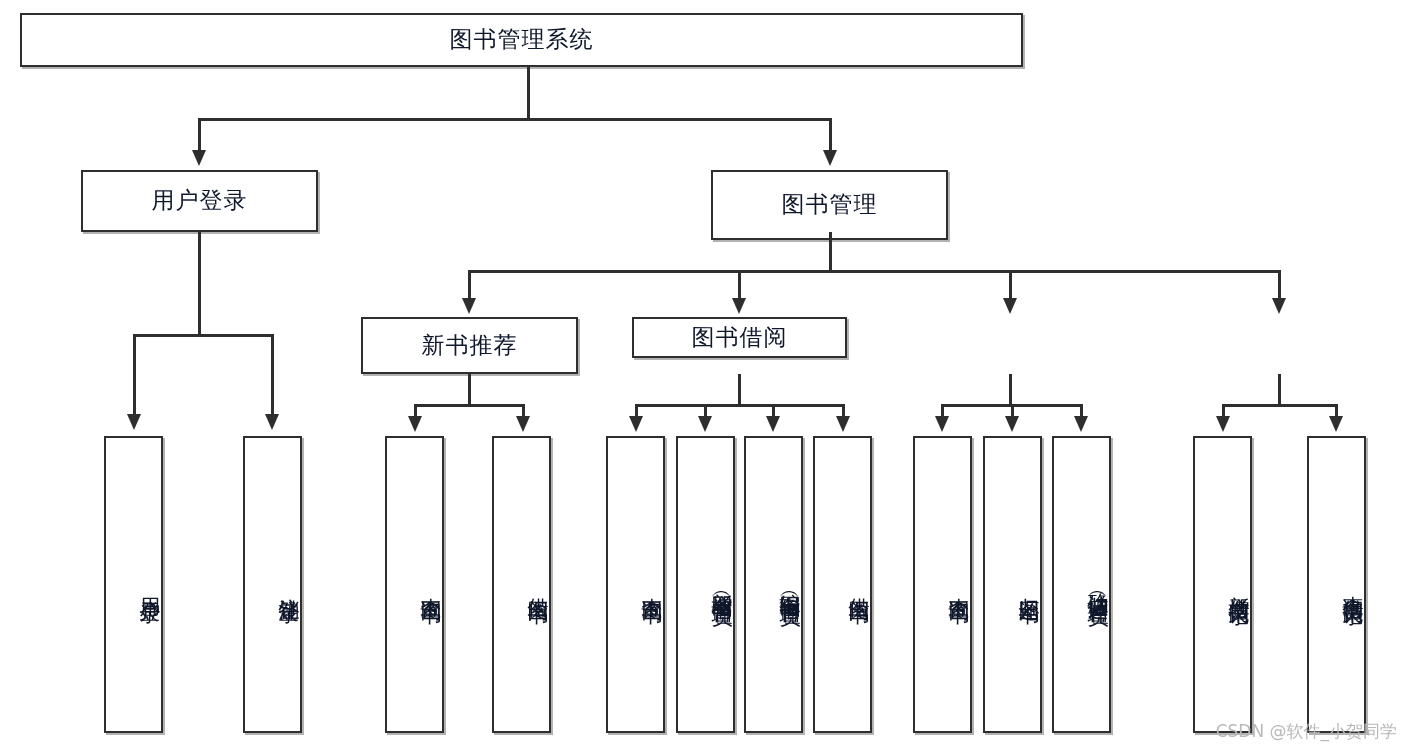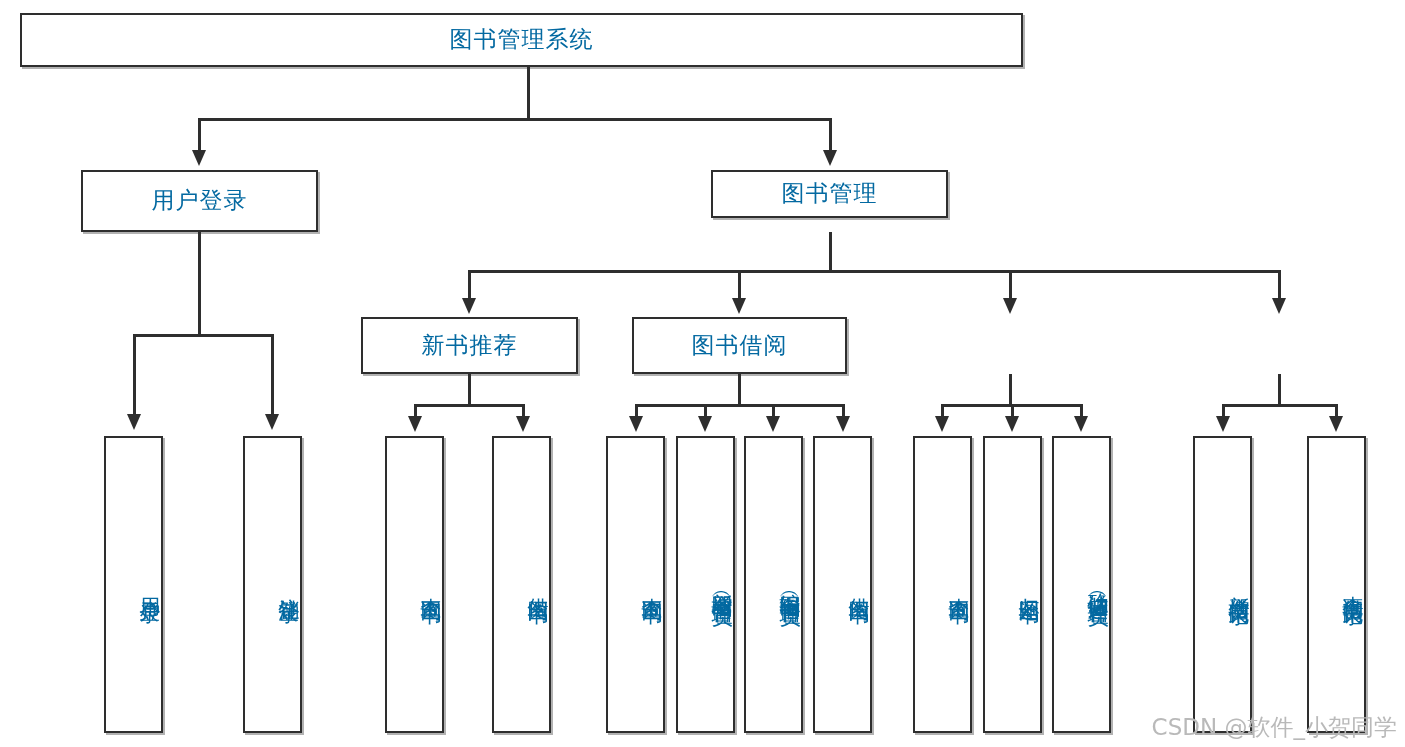--- a/index.html
+++ b/index.html
@@ -21,21 +21,21 @@
   
   .node {
     position: absolute;
     box-sizing: border-box;
     border: 2.5px solid #2e2e2e;
     background: #ffffff;
     box-shadow: 2px 2px 0 rgba(0,0,0,0.30);
     display: flex;
     align-items: center;
     justify-content: center;
-    color: #0369a1;
+    color: #0f172a;
   }
   .node.horiz {
     font-size: 23px;
     letter-spacing: 1px;
     line-height: 1.1;
   }
   
   .node.vert {
     writing-mode: vertical-rl;
     text-orientation: upright;
@@ -66,21 +66,21 @@
     height: 0;
     border-left: 7px solid transparent;
     border-right: 7px solid transparent;
     border-top: 16px solid #2e2e2e;
   }
   
   #watermark {
     position: absolute;
     right: 8px;
     bottom: 4px;
-    font-size: 23px;
+    font-size: 17px;
     color: #b9b9b9;
     white-space: nowrap;
     font-family: "DejaVu Sans", "Liberation Sans", sans-serif;
   }
 </style>
 </head>
 <body>
 
 <div id="canvas">
 
@@ -93,21 +93,21 @@
   <div class="hline" style="left:198px; top:118px; width:632px;"></div>
 
   <div class="vline" style="left:198px; top:118px; height:34px;"></div>
   <div class="arrow" style="left:192px; top:150px;"></div>
   <div class="vline" style="left:829px; top:118px; height:34px;"></div>
   <div class="arrow" style="left:823px; top:150px;"></div>
 
   <div class="node horiz" style="left:81px; top:170px; width:237px; height:62px;">
     <span>用户登录</span>
   </div>
-  <div class="node horiz" style="left:711px; top:170px; width:237px; height:48px;">
+  <div class="node horiz" style="left:711px; top:170px; width:237px; height:70px;">
     <span>图书管理</span>
   </div>
 
   <div class="vline" style="left:198px; top:232px; height:104px;"></div>
   <div class="hline" style="left:133px; top:334px; width:140px;"></div>
   <div class="vline" style="left:133px; top:334px; height:82px;"></div>
   <div class="arrow" style="left:127px; top:414px;"></div>
   <div class="vline" style="left:271px; top:334px; height:82px;"></div>
   <div class="arrow" style="left:265px; top:414px;"></div>
 
@@ -118,21 +118,21 @@
   <div class="vline" style="left:738px; top:270px; height:30px;"></div>
   <div class="arrow" style="left:732px; top:298px;"></div>
   <div class="vline" style="left:1009px; top:270px; height:30px;"></div>
   <div class="arrow" style="left:1003px; top:298px;"></div>
   <div class="vline" style="left:1278px; top:270px; height:30px;"></div>
   <div class="arrow" style="left:1272px; top:298px;"></div>
 
   <div class="node horiz" style="left:361px; top:317px; width:217px; height:57px;">
     <span>新书推荐</span>
   </div>
-  <div class="node horiz" style="left:632px; top:317px; width:215px; height:57px;">
+  <div class="node horiz" style="left:632px; top:317px; width:215px; height:41px;">
     <span>图书借阅</span>
   </div>
 
   <div class="vline" style="left:468px; top:374px; height:32px;"></div>
   <div class="hline" style="left:414px; top:404px; width:110px;"></div>
   <div class="vline" style="left:414px; top:404px; height:14px;"></div>
   <div class="arrow" style="left:408px; top:416px;"></div>
   <div class="vline" style="left:522px; top:404px; height:14px;"></div>
   <div class="arrow" style="left:516px; top:416px;"></div>
 

